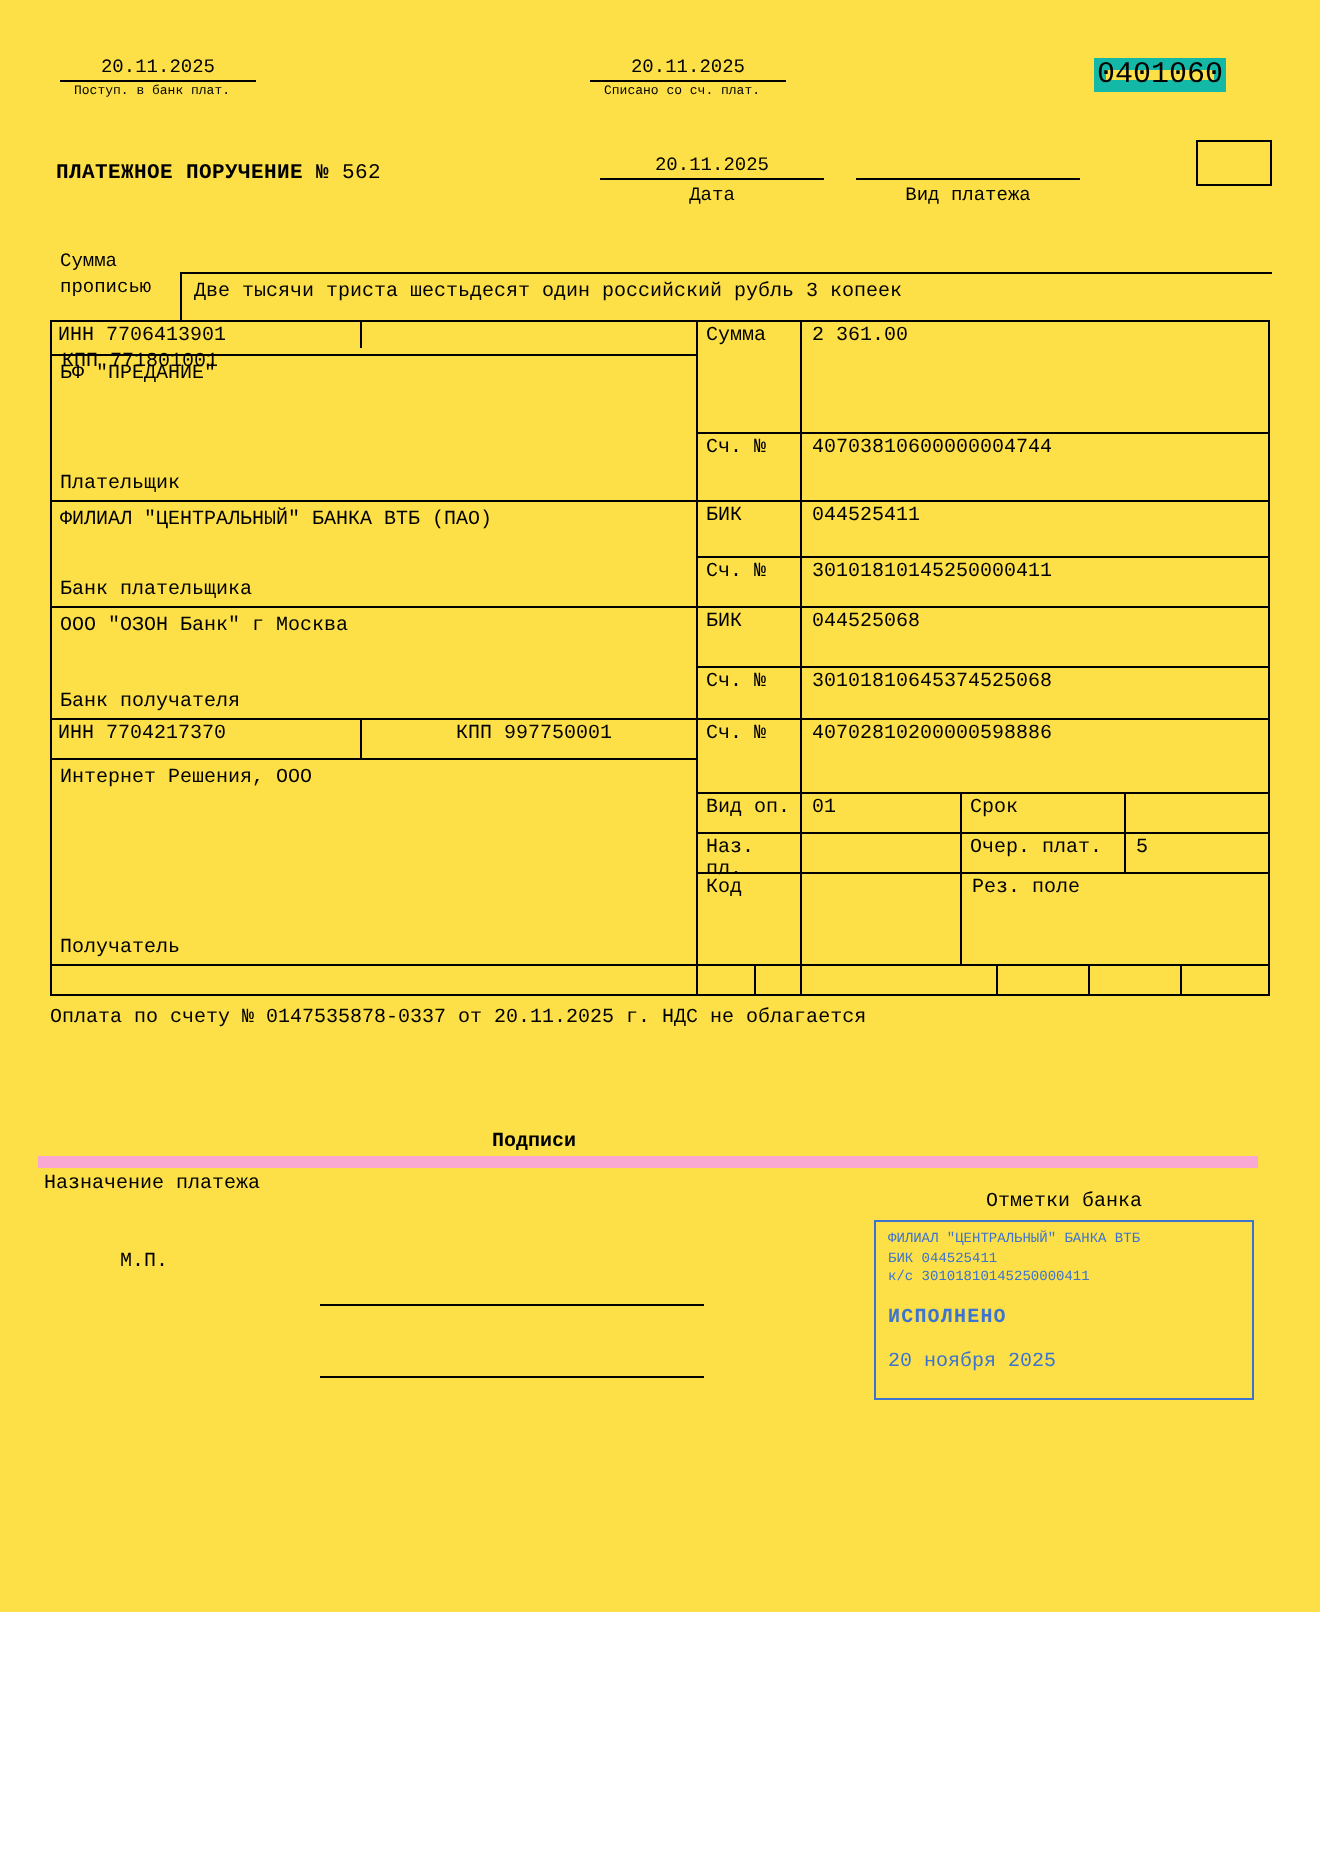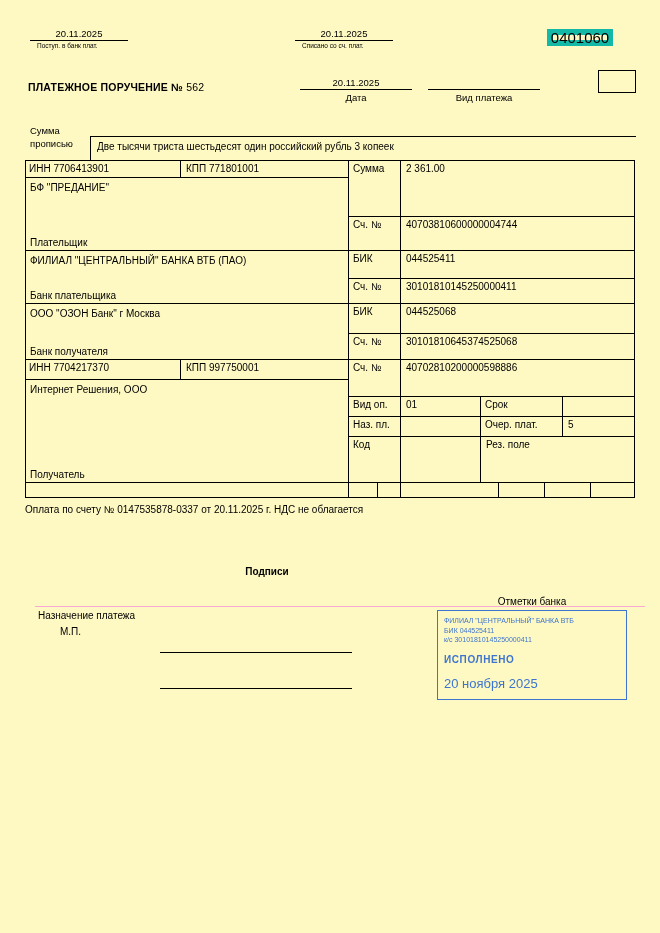--- a/index.html
+++ b/index.html
@@ -1,19 +1,19 @@
 <!DOCTYPE html>
 <html><head>
 <meta charset="utf-8">
 <style>
   * { margin:0; padding:0; box-sizing:border-box; }
   html, body { background:#ffffff; }
   .page {
-    position:relative; width:660px; height:933px; background:#fef9c3;
-    font-family:Liberation Sans, sans-serif; font-size:10px; color:#000;
+    position:relative; width:660px; height:806px; background:#fde047;
+    font-family:Liberation Mono, monospace; font-size:10px; color:#000;
     overflow:hidden;
   }
   .abs { position:absolute; }
 
   
   .date-block { width:98px; }
   .date-a { left:30px; top:28px; }
   .date-b { left:295px; top:28px; }
   .date-val { text-align:center; font-size:9.5px; padding-bottom:1px; border-bottom:1px solid #000; }
   .date-lab { font-size:6.5px; padding:1px 0 0 7px; }
@@ -46,46 +46,46 @@
   .kpp-cell { flex:1; padding:2px 0 0 5px; }
   .name-area { flex:1; display:flex; flex-direction:column; padding:4px 5px 2px 4px; }
   .name-text { flex:1; }
   .rrow { display:flex; border-bottom:1px solid #000; }
   .bright .rrow:last-child { border-bottom:none; flex:1; }
   .rlabel { width:52px; border-right:1px solid #000; padding:2px 0 0 4px; }
   .rvalue { flex:1; padding:2px 0 0 5px; }
   .c-val1 { width:80px; border-right:1px solid #000; padding:2px 0 0 5px; }
   .c-lab2 { width:82px; border-right:1px solid #000; padding:2px 0 0 4px; }
   .c-val2 { flex:1; padding:2px 0 0 5px; }
-  .band-a { height:90px; }  .band-a .inn-row { height:17px; }
+  .band-a { height:90px; }  .band-a .inn-row { height:17px;flex-direction:column; }
   .band-b { height:53px; }
   .band-c { height:56px; }
-  .band-d { height:123px; } .band-d .inn-row { height:20px; }
+  .band-d { height:123px; } .band-d .inn-row { height:20px;gap:42px; }
   .strip { height:14px; display:flex; }
   .strip > div { border-right:1px solid #000; height:100%; }
   .strip > div:last-child { border-right:none; }
   .s1{width:323px;} .s2{width:29px;} .s3{width:23px;} .s4{width:98px;}
   .s5{width:46px;} .s6{width:46px;} .s7{flex:1;}
 
   
   .purpose-text { left:25px; top:504px; }
-  .purpose-label { left:35px; top:578px; width:610px; border-top:1px solid #f9a8d4; padding:3px 0 0 3px;margin-top:28px; }
+  .purpose-label { left:19px; top:578px; width:610px; border-top:6px solid #f9a8d4; padding:3px 0 0 3px; }
   .signatures-title { left:167px; top:566px; width:200px; text-align:center; font-weight:bold; }
   .marks-title { left:437px; top:596px; width:190px; text-align:center; }
   .mp-label { left:60px; top:626px; }
   .sig-line { left:160px; width:192px; border-bottom:1px solid #000; height:1px; }
   .sig-line-1 { top:652px; }
   .sig-line-2 { top:688px; }
 
   
   .stamp { left:437px; top:610px; width:190px; height:90px;
     border:1.5px solid #3c74cf; color:#3c74cf; padding:5px 6px 4px 6px; }
   .stamp .sline { font-size:7px; line-height:9.5px; }
   .stamp .status { font-size:10px; font-weight:bold; letter-spacing:0.6px; margin-top:9px; }
-  .stamp .sdate { font-size:13px; margin-top:11px; }
+  .stamp .sdate { font-size:10px; margin-top:11px; }
 </style>
 </head>
 <body>
 
 <div class="page">
 
   <div class="abs date-block date-a">
     <div class="date-val">20.11.2025</div>
     <div class="date-lab">Поступ. в банк плат.</div>
   </div>

